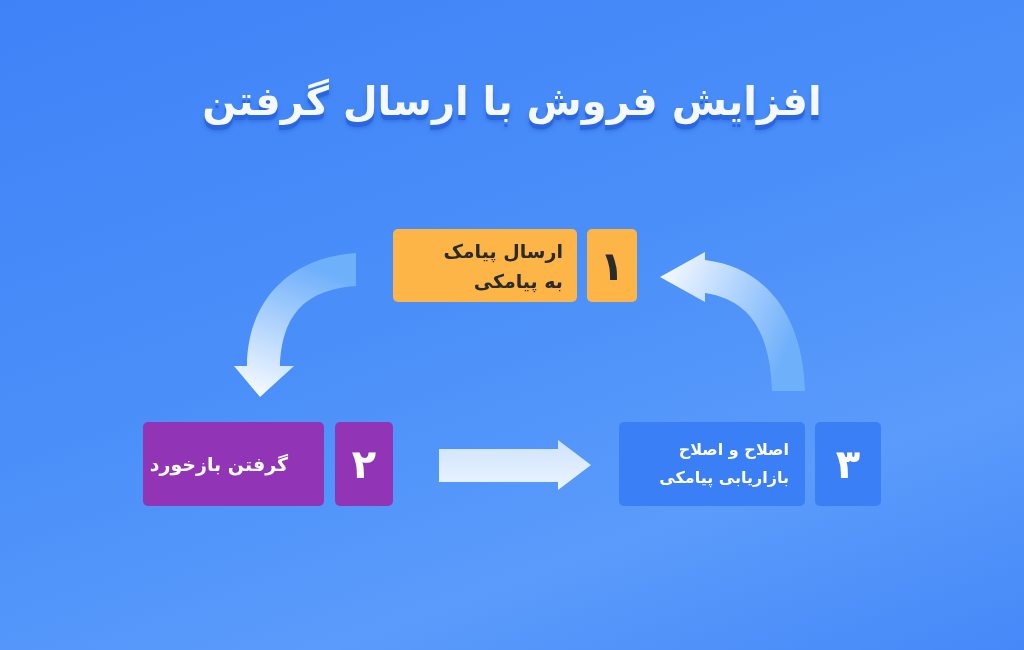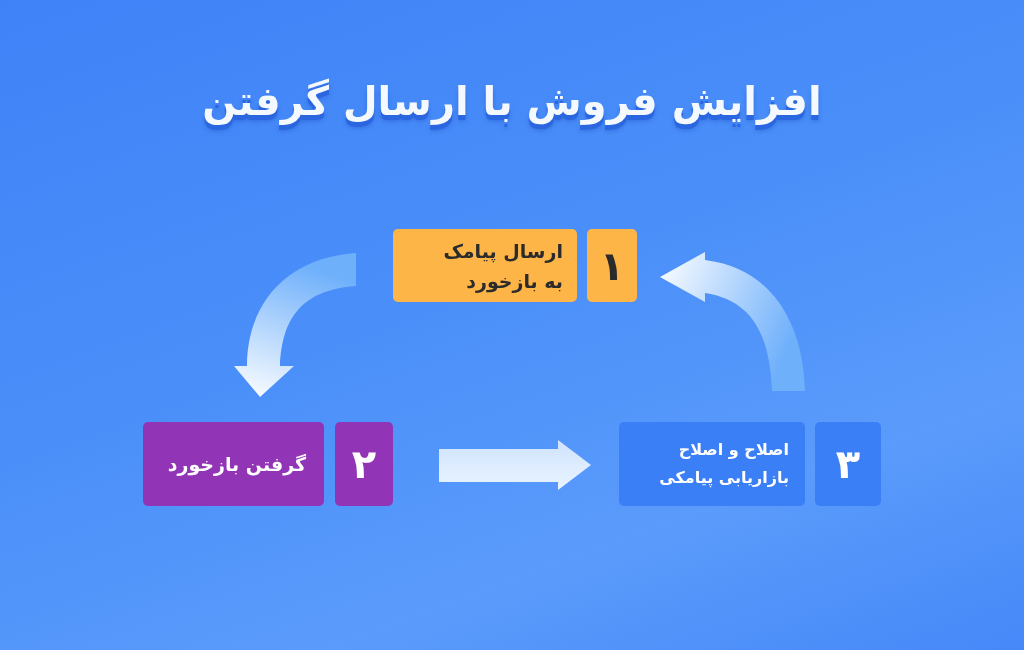--- a/index.html
+++ b/index.html
@@ -22,36 +22,36 @@
     }
     .num {
       position: absolute; border-radius: 5px; box-sizing: border-box;
       display: flex; align-items: center; justify-content: center;
       font-weight: bold; font-size: 40px;
     }
     
     #s1-label { left: 393px; top: 229px; width: 184px; height: 73px; background: #fdb548; color: #2b2b2b; padding-right: 14px; font-size: 19px; line-height: 30px; }
     #s1-num { left: 587px; top: 229px; width: 50px; height: 73px; background: #fdb548; color: #2b2b2b; }
     
-    #s2-label { left: 143px; top: 422px; width: 181px; height: 84px; background: #9234b6; color: #ffffff; padding-right: 18px; font-size: 19px; }
+    #s2-label { left: 143px; top: 422px; width: 181px; height: 84px; background: #9234b6; color: #ffffff; padding-right: 36px; font-size: 19px; }
     #s2-num { left: 335px; top: 422px; width: 58px; height: 84px; background: #9234b6; color: #ffffff; }
     
     #s3-label { left: 619px; top: 422px; width: 186px; height: 84px; background: #3b7ff7; color: #ffffff; padding-right: 16px; font-size: 16px; line-height: 28px; }
     #s3-num { left: 815px; top: 422px; width: 66px; height: 84px; background: #3b7ff7; color: #ffffff; }
     .label-text { white-space: pre-line; text-align: right; }
     svg.arrow { position: absolute; overflow: visible; }
   </style>
 </head>
 <body>
 
 <div class="title">افزایش فروش با ارسال گرفتن</div>
 
 <div class="box" id="s1-label">
   <span class="label-text">ارسال پیامک
-به بازخورد</span>
+به پیامکی</span>
 </div>
 <div class="num" id="s1-num">
   <span>۱</span>
 </div>
 
 <div class="box" id="s2-label">
   <span class="label-text">گرفتن بازخورد</span>
 </div>
 <div class="num" id="s2-num">
   <span>۲</span>

